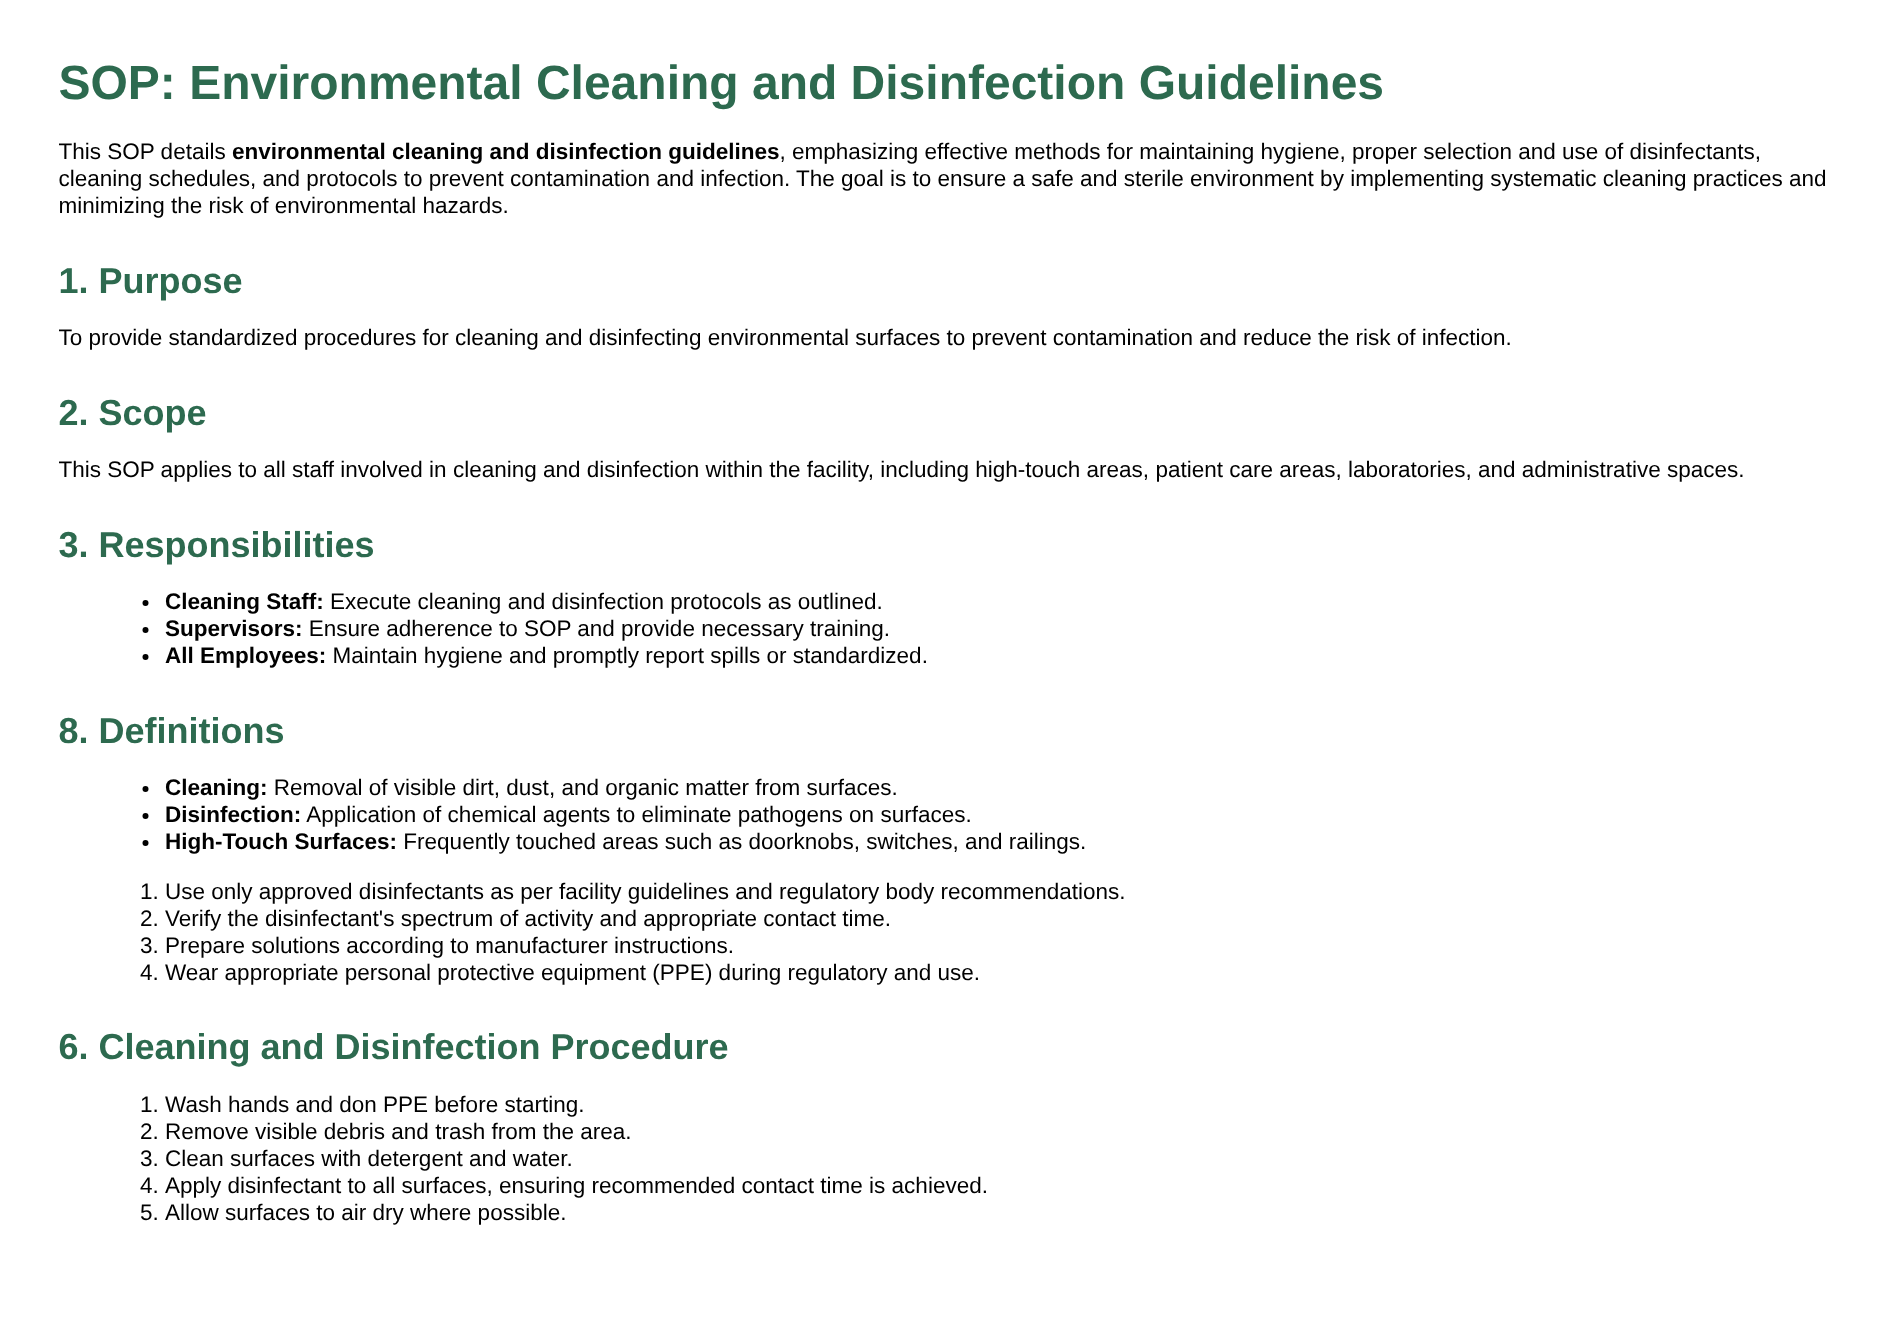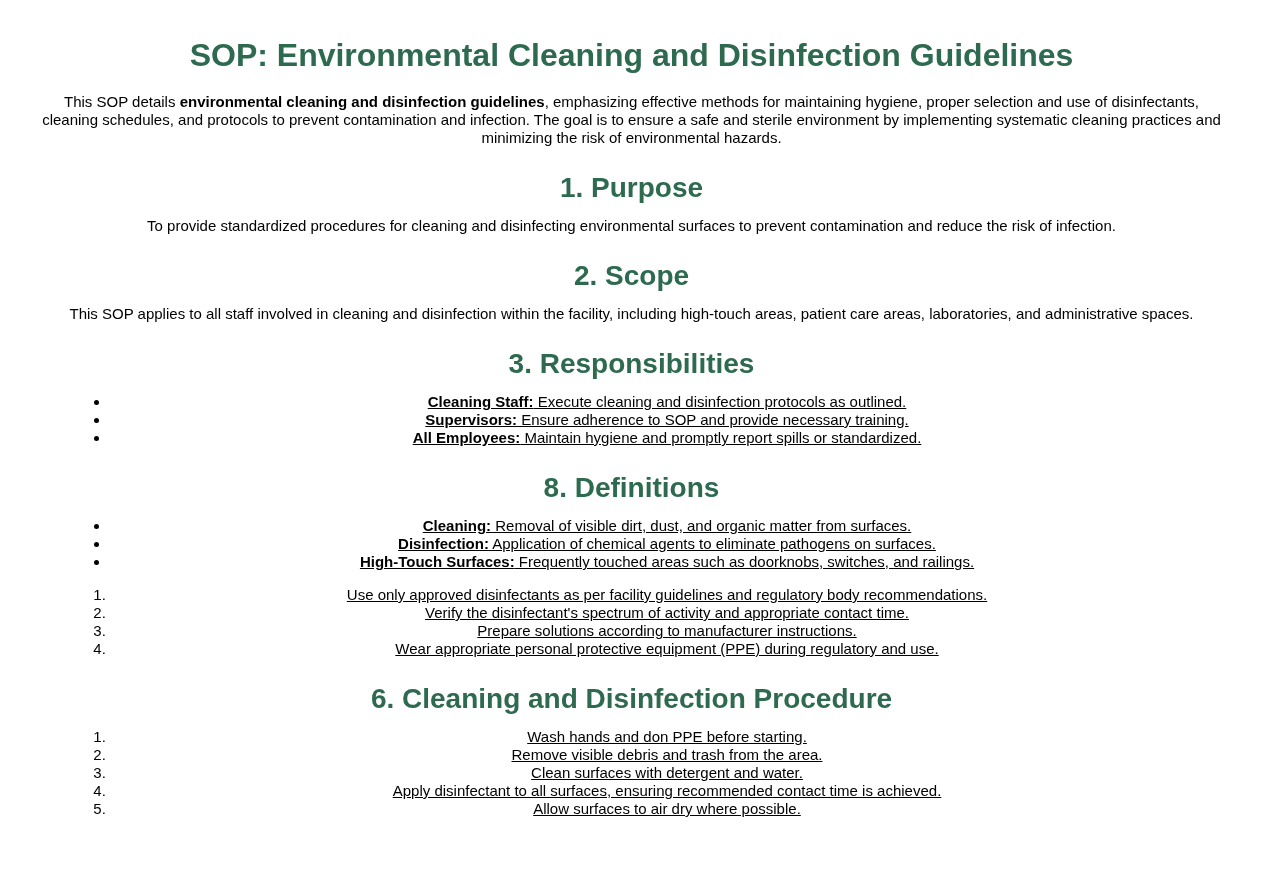--- a/index.html
+++ b/index.html
@@ -1,20 +1,20 @@
 <!DOCTYPE html>
 <html><head>
 <meta charset="utf-8">
 <style>
   :root{
     --green:#2d6a4f;
     --text:#000000;
     --bg:#ffffff;
   }
-  *{box-sizing:border-box;text-align:center;}
+  *{box-sizing:border-box;}
   html,body{margin:0;padding:0;}
   body{
     width:1263px;
     height:879px;
     overflow:hidden;
     background:var(--bg);
     color:var(--text);
     font-family:"Liberation Sans", sans-serif;
     font-size:15px;
     line-height:18px;
@@ -23,33 +23,32 @@
     padding:37px 39px 0 39px;
   }
   h1{
     font-size:32px;
     line-height:37px;
     font-weight:bold;
     color:var(--green);
     margin:0 0 19px 0;
   }
   h2{
-    font-size:28px;
+    font-size:24px;
     line-height:28px;
     font-weight:bold;
     color:var(--green);
     margin:27px 0 14px 0;
   }
   p{
     margin:15px 0;
   }
   ul,ol{
     margin:15px 0;
     padding-left:71px;
-    text-decoration:underline;
   }
   ul{list-style-type:disc;}
   ol{list-style-type:decimal;}
   li{margin:0;padding:0;}
   strong,b{font-weight:bold;}
 </style>
 </head>
 <body>
 
 <div class="doc">

